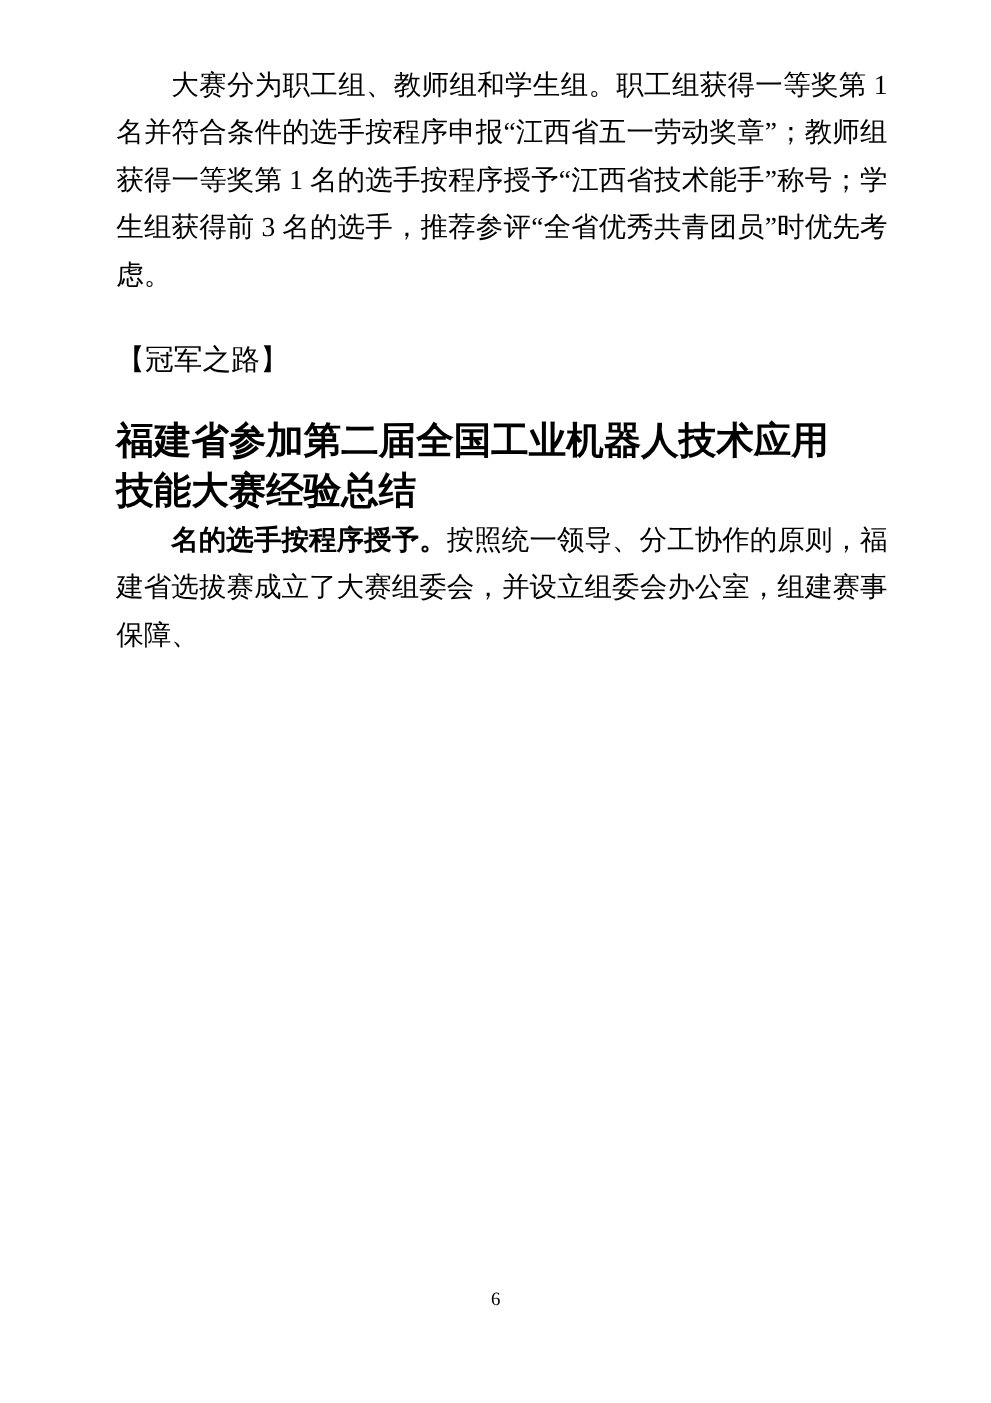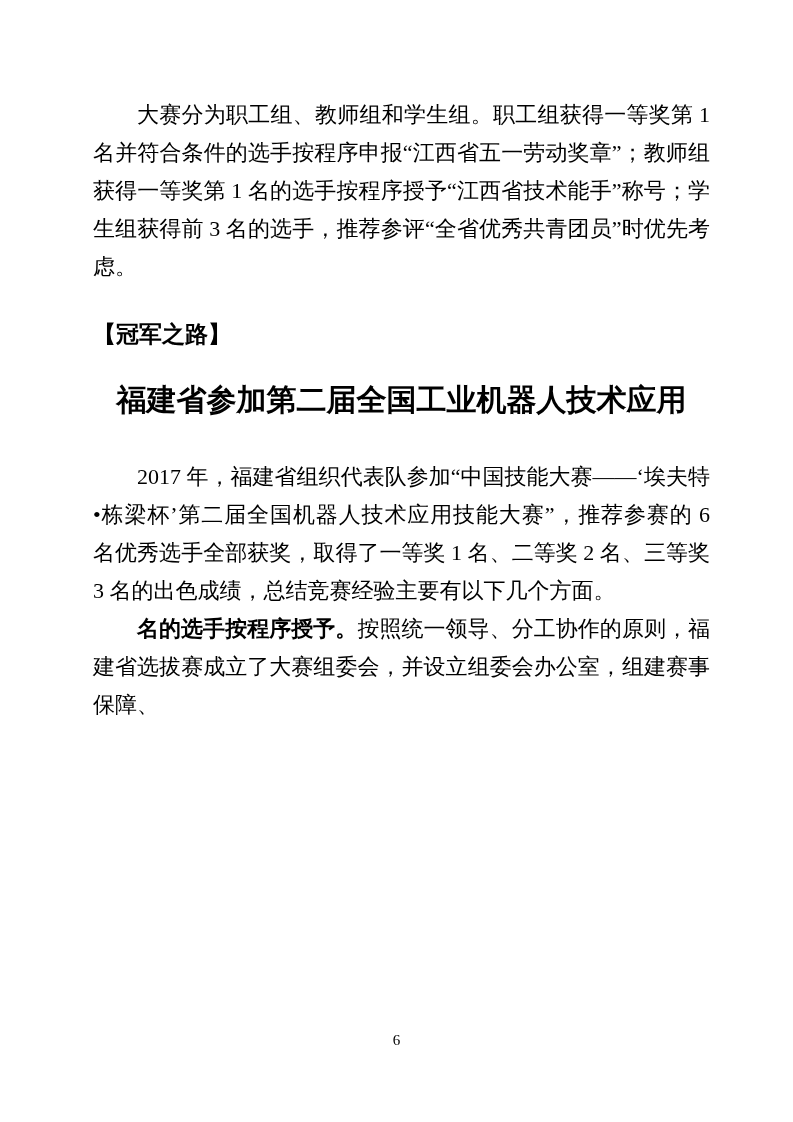--- a/index.html
+++ b/index.html
@@ -4,47 +4,47 @@
 <style>
   html, body { margin: 0; padding: 0; background: #ffffff; }
   .page {
     position: relative;
     width: 793px;
     height: 1122px;
     background: #ffffff;
     color: #000000;
     font-family: "Liberation Serif", "DejaVu Serif", serif;
     box-sizing: border-box;
-    padding: 96px 83px 0 93px;
+    padding: 49px 83px 0 93px;
     overflow: hidden;
   }
   .body-para {
     margin: 0;
     font-size: 22px;
     line-height: 38px;
     text-align: justify;
     text-indent: 2em;
   }
   .para-lead {
     font-family: "Liberation Sans", "DejaVu Sans", sans-serif;
     font-weight: 700;
   }
   .section-marker {
     margin: 34px 0 0 0;
     font-size: 23px;
     line-height: 30px;
-    font-weight: 700;
+    font-weight: 400;
     text-align: left;
   }
   .article-title {
     margin: 30px 0 0 0;
     font-size: 30px;
     line-height: 40px;
     font-weight: 700;
-    text-align: center;
+    text-align: left;
   }
   .article-para-first { margin-top: 38px; }
   .page-number {
     position: absolute;
     top: 1030px;
     left: 0;
     right: 0;
     text-align: center;
     font-size: 15px;
     line-height: 20px;
@@ -56,22 +56,22 @@
 
 <div class="page">
 
   <p class="body-para"><span class="para-lead"></span><span>大赛分为职工组、教师组和学生组。职工组获得一等奖第 1 名并符合条件的选手按程序申报“江西省五一劳动奖章”；教师组获得一等奖第 1 名的选手按程序授予“江西省技术能手”称号；学生组获得前 3 名的选手，推荐参评“全省优秀共青团员”时优先考虑。</span></p>
 
 
   <div class="section-marker">【冠军之路】</div>
 
   <h1 class="article-title">
     <div>福建省参加第二届全国工业机器人技术应用</div>
+    <div>技能大赛经验总结</div>
   </h1>
 
-  <p class="body-para article-para-first"><span class="para-lead"></span><span>2017 年，福建省组织代表队参加“中国技能大赛——‘埃夫特•栋梁杯’第二届全国机器人技术应用技能大赛”，推荐参赛的 6 名优秀选手全部获奖，取得了一等奖 1 名、二等奖 2 名、三等奖 3 名的出色成绩，总结竞赛经验主要有以下几个方面。</span></p>
 
 
   <p class="body-para"><span class="para-lead">名的选手按程序授予。</span><span>按照统一领导、分工协作的原则，福建省选拔赛成立了大赛组委会，并设立组委会办公室，组建赛事保障、</span></p>
 
   <div class="page-number">6</div>
 
 </div>
 
 </body></html>

